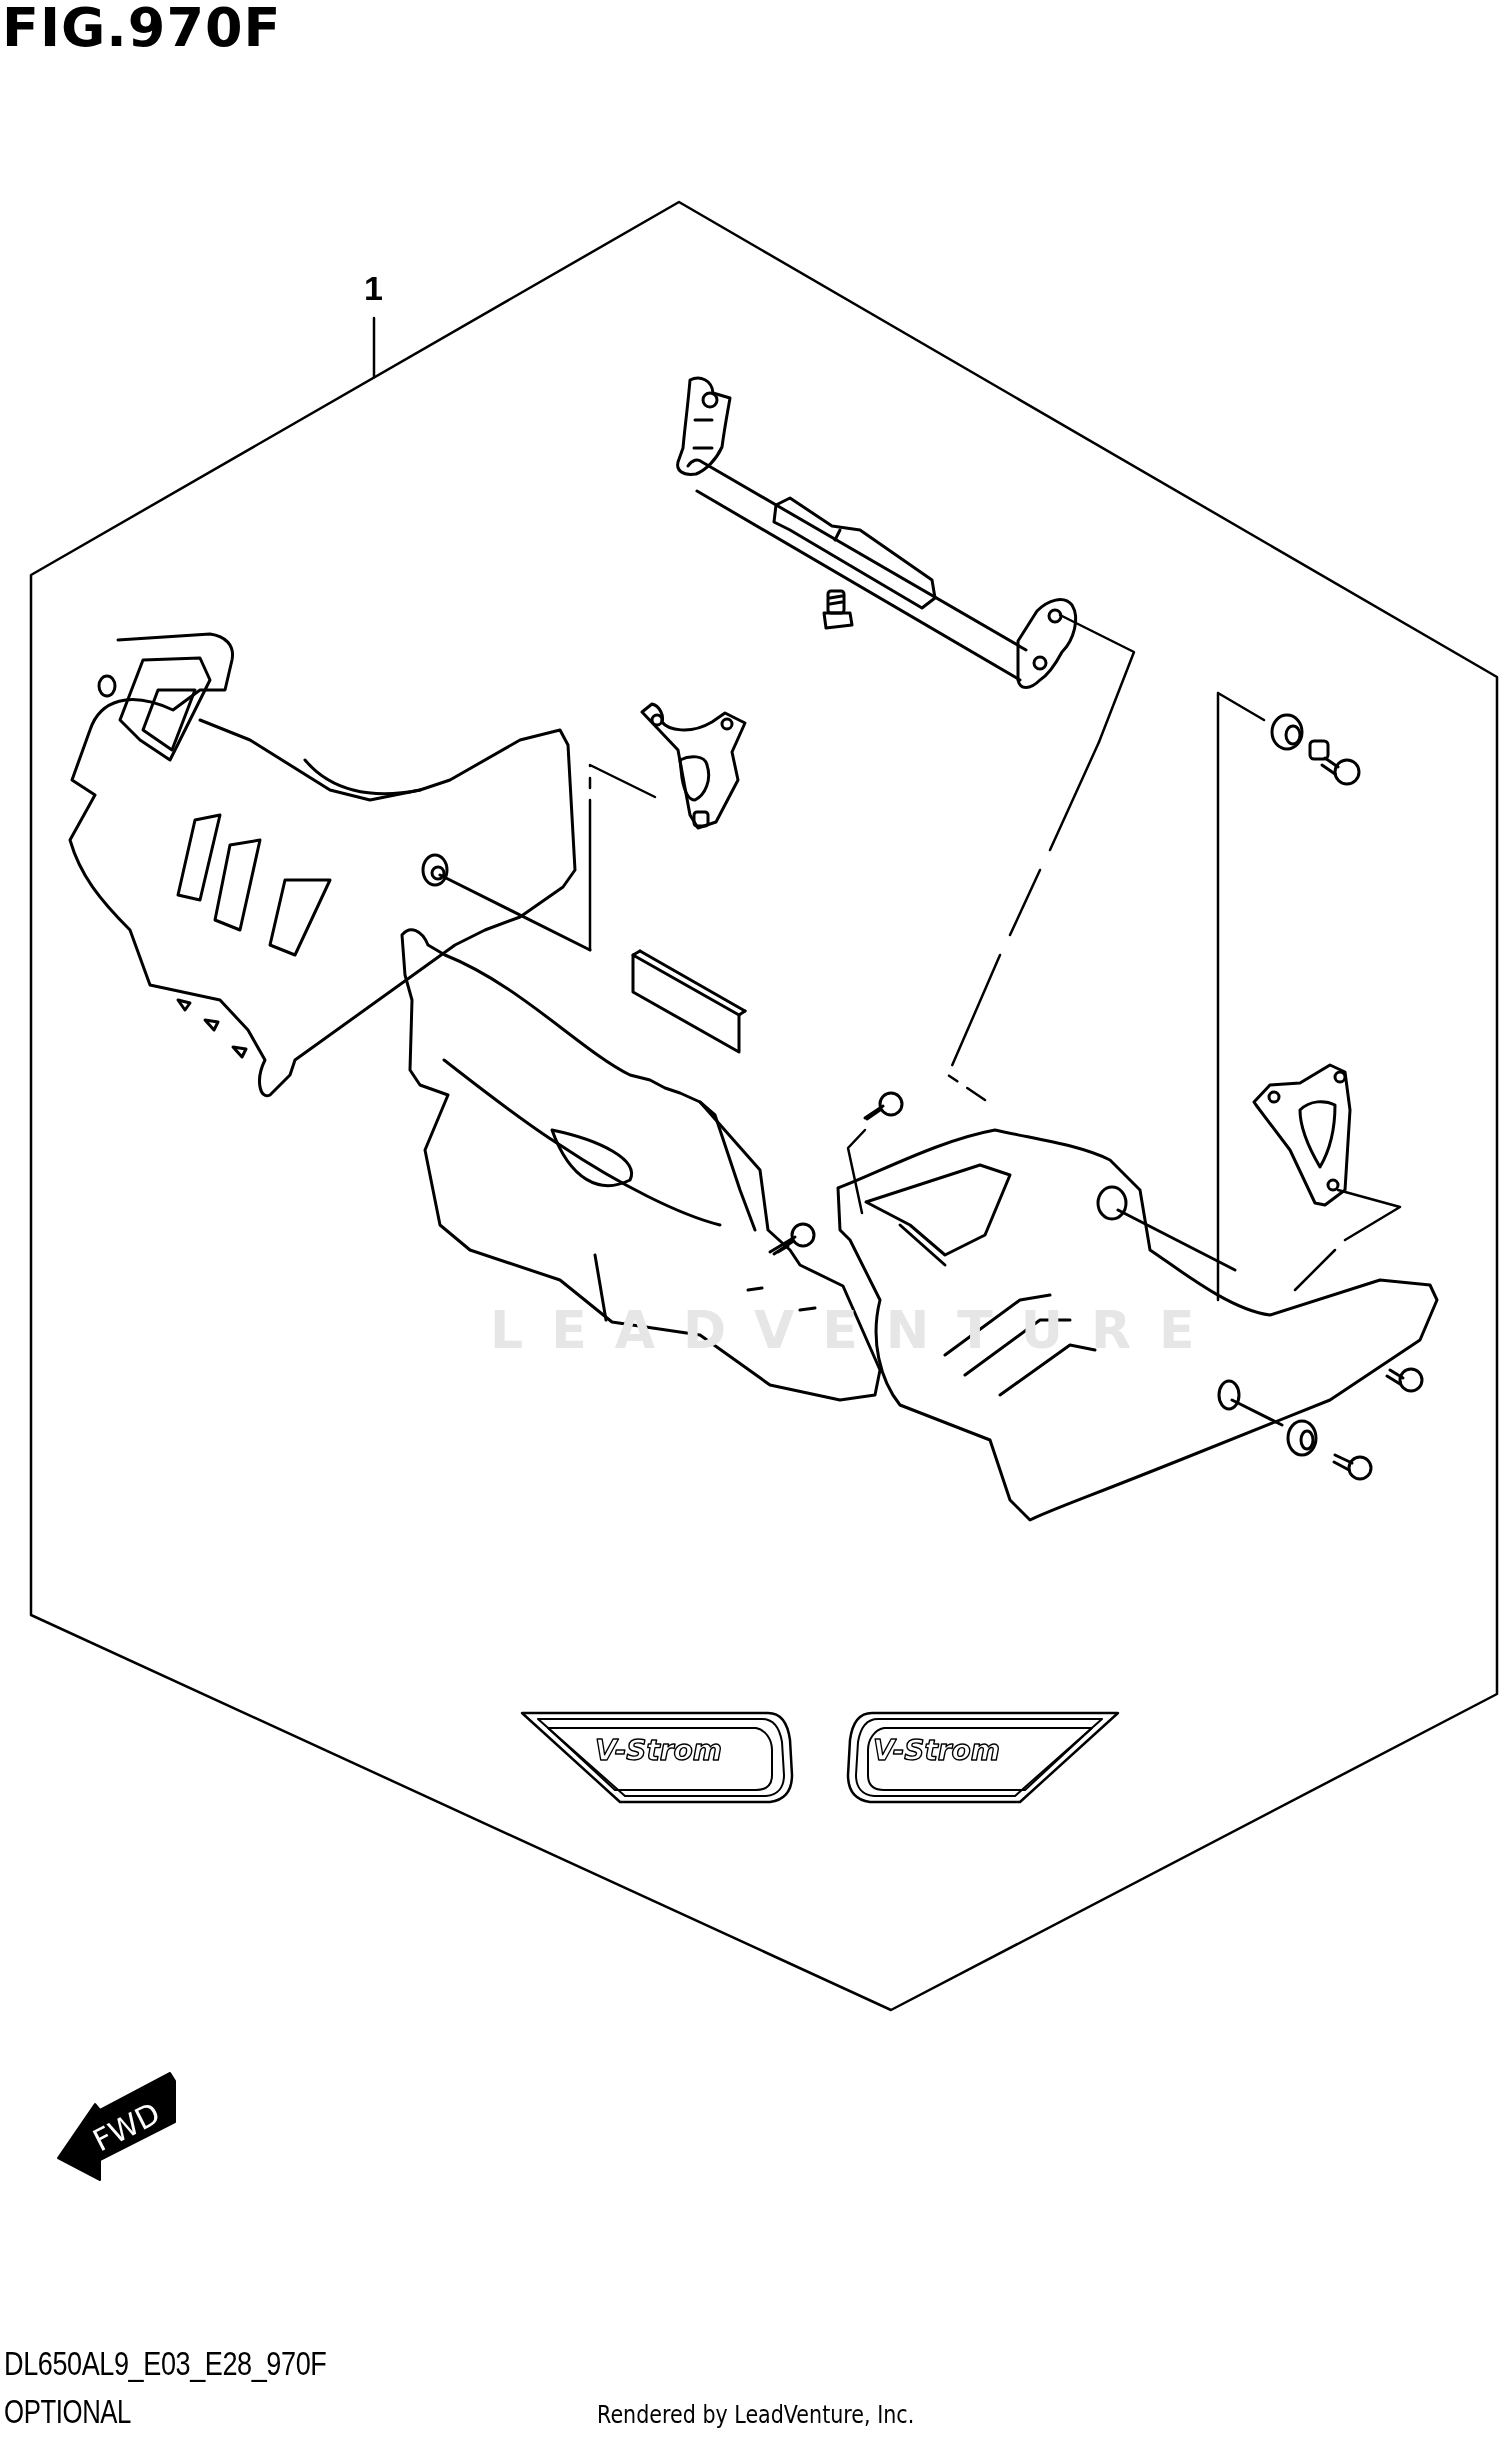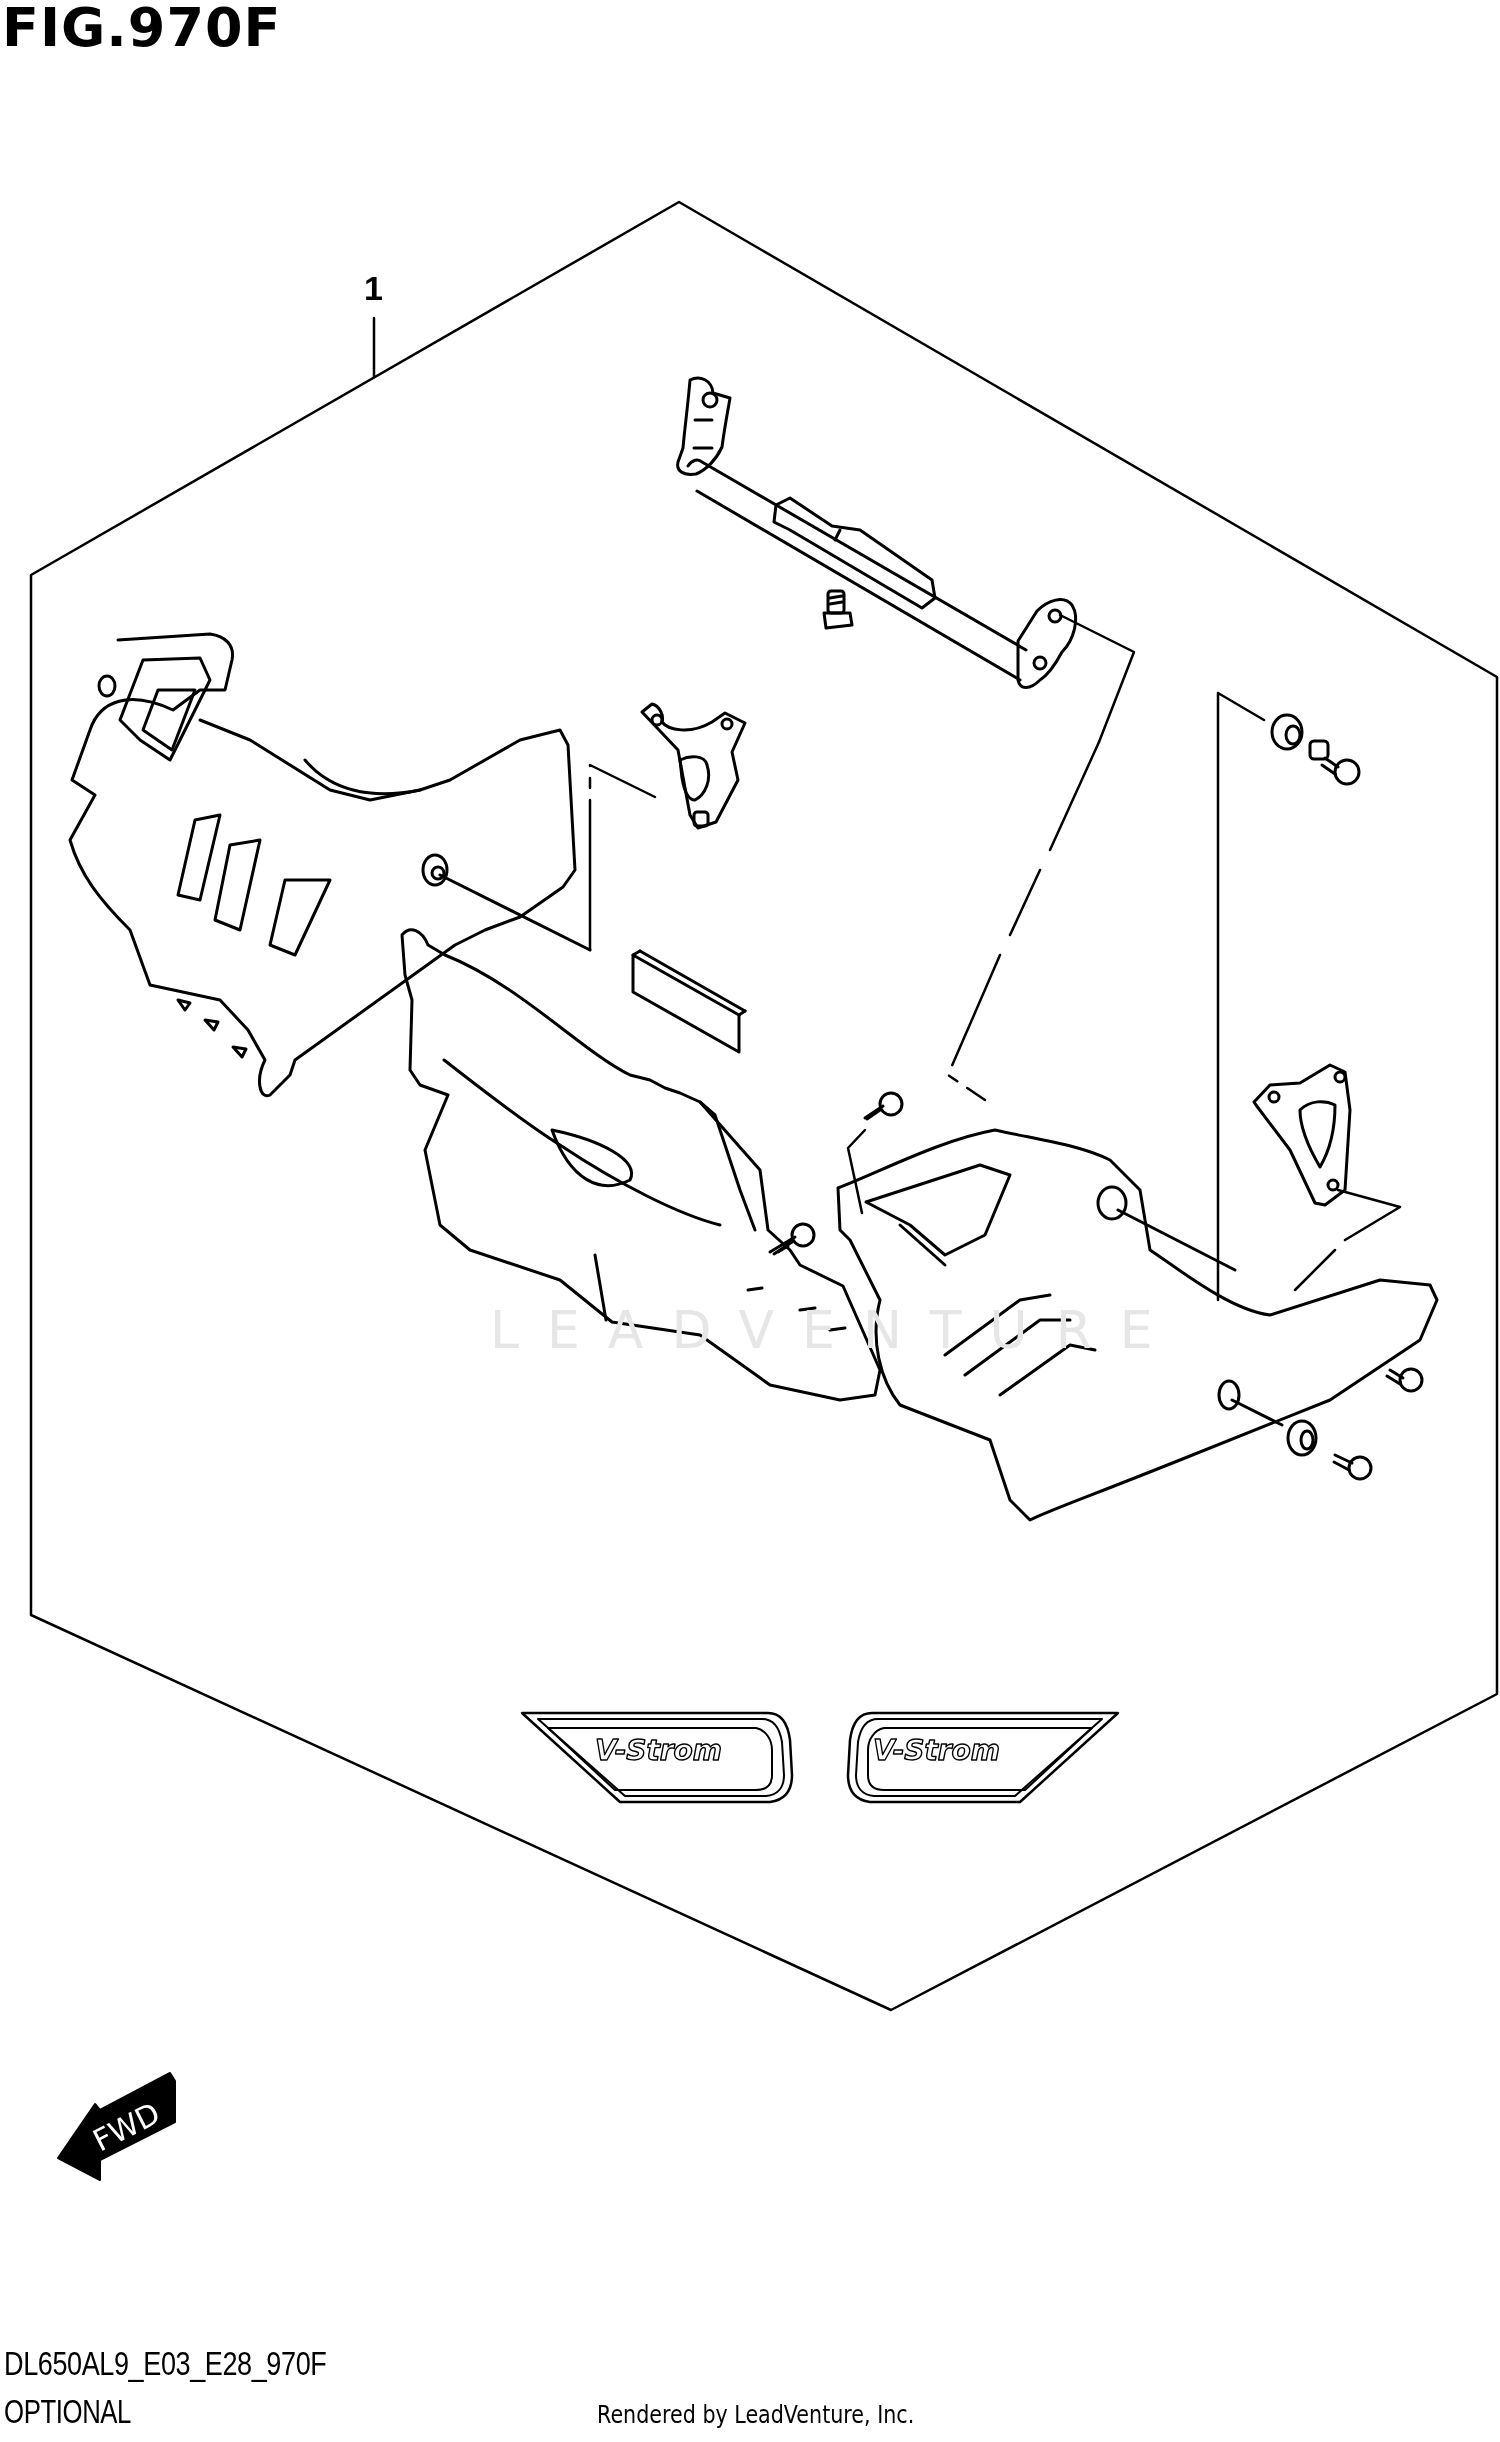--- a/index.html
+++ b/index.html
@@ -3,21 +3,21 @@
 <meta charset="utf-8">
 <style>
   html, body { margin: 0; padding: 0; background: #ffffff; }
   body { width: 1500px; height: 2442px; position: relative; overflow: hidden; font-family: "Liberation Sans", sans-serif; color: #000; }
   .fig-title { position: absolute; left: 2px; top: -4px; font-family: "DejaVu Sans", sans-serif; font-weight: 900; font-size: 54px; letter-spacing: 1px; line-height: 64px; }
   .diagram { position: absolute; left: 0; top: 0; width: 1500px; height: 2442px; }
   .ref-label { position: absolute; left: 364px; top: 270px; font-family: "Liberation Sans", sans-serif; font-weight: 700; font-size: 34px; line-height: 36px; }
   .code-line { position: absolute; left: 4px; top: 2344px; font-family: "Liberation Sans", sans-serif; font-size: 33px; line-height: 40px; transform: scaleX(0.82); transform-origin: left top; letter-spacing: -0.5px; }
   .section-line { position: absolute; left: 4px; top: 2392px; font-family: "Liberation Sans", sans-serif; font-size: 33px; line-height: 40px; transform: scaleX(0.78); transform-origin: left top; letter-spacing: -0.5px; }
   .credit { position: absolute; left: 597px; top: 2400px; font-family: "DejaVu Sans", sans-serif; font-size: 24px; line-height: 30px; transform: scaleX(0.86); transform-origin: left top; }
-  .watermark { position: absolute; left: 490px; top: 1300px; font-family: "DejaVu Sans", sans-serif; font-size: 52px; letter-spacing: 28px; color: #e6e6e6; font-weight: 400; }
+  .watermark { position: absolute; left: 490px; top: 1300px; font-family: "DejaVu Sans", sans-serif; font-size: 52px; letter-spacing: 28px; color: #e6e6e6; font-weight: 700; }
   .fwd-label { font-family: "DejaVu Sans", sans-serif; font-weight: 400; }
   .emblem-text { font-family: "DejaVu Sans", sans-serif; font-style: italic; font-weight: 900; }
 </style>
 </head>
 <body>
 
 <div class="fig-title">FIG.970F</div>
 
 <svg class="diagram" viewBox="0 0 1500 2442" xmlns="http://www.w3.org/2000/svg" fill="none" stroke="#000" stroke-width="3" stroke-linejoin="round" stroke-linecap="round">
 

